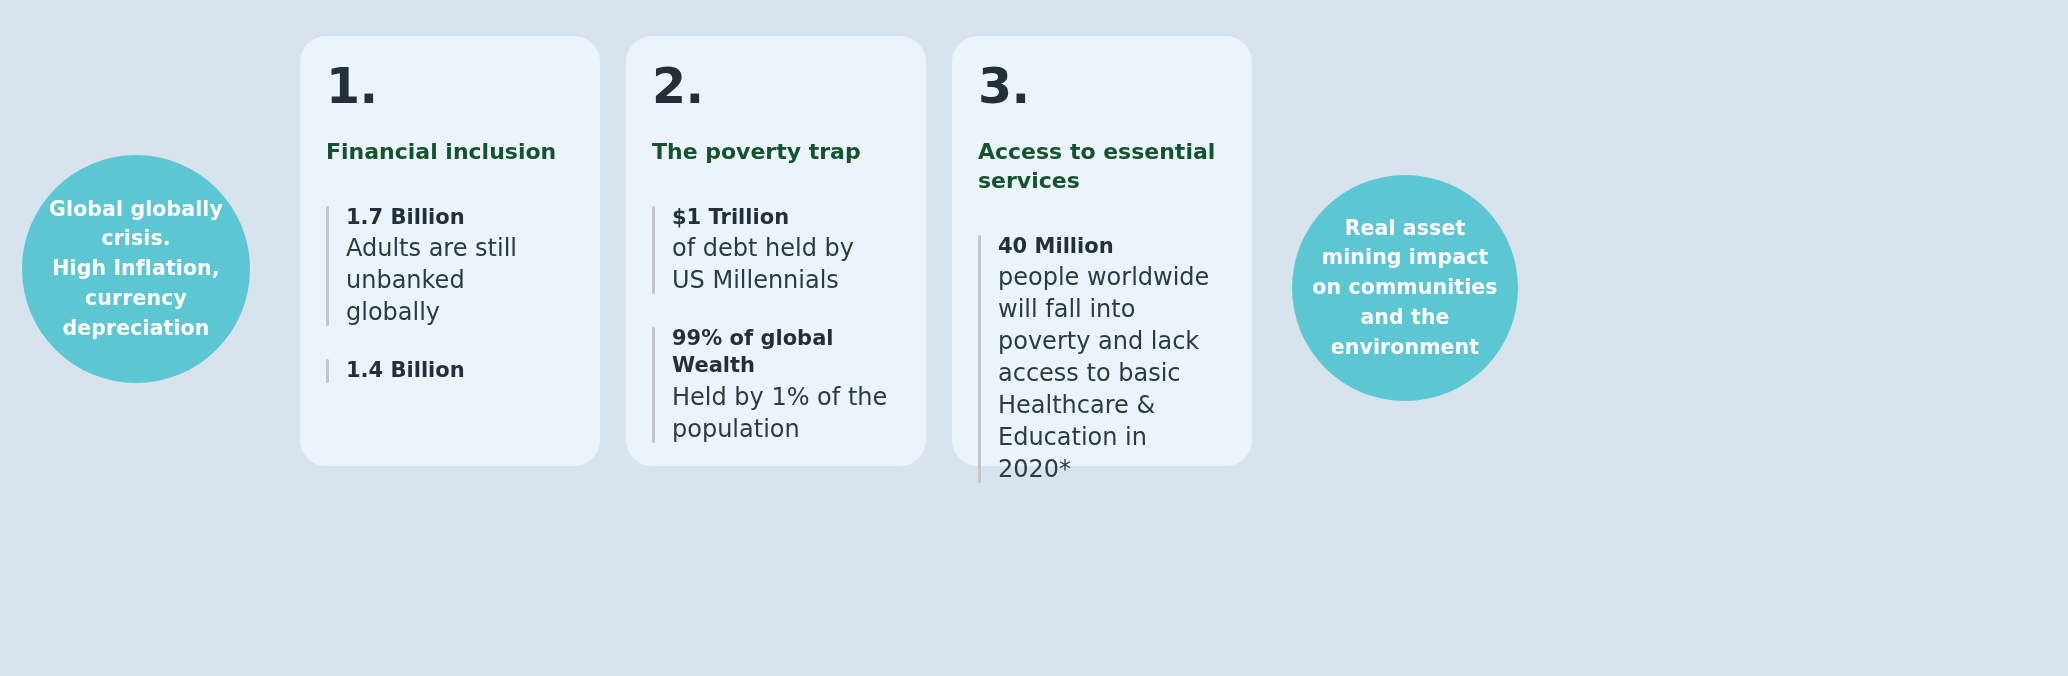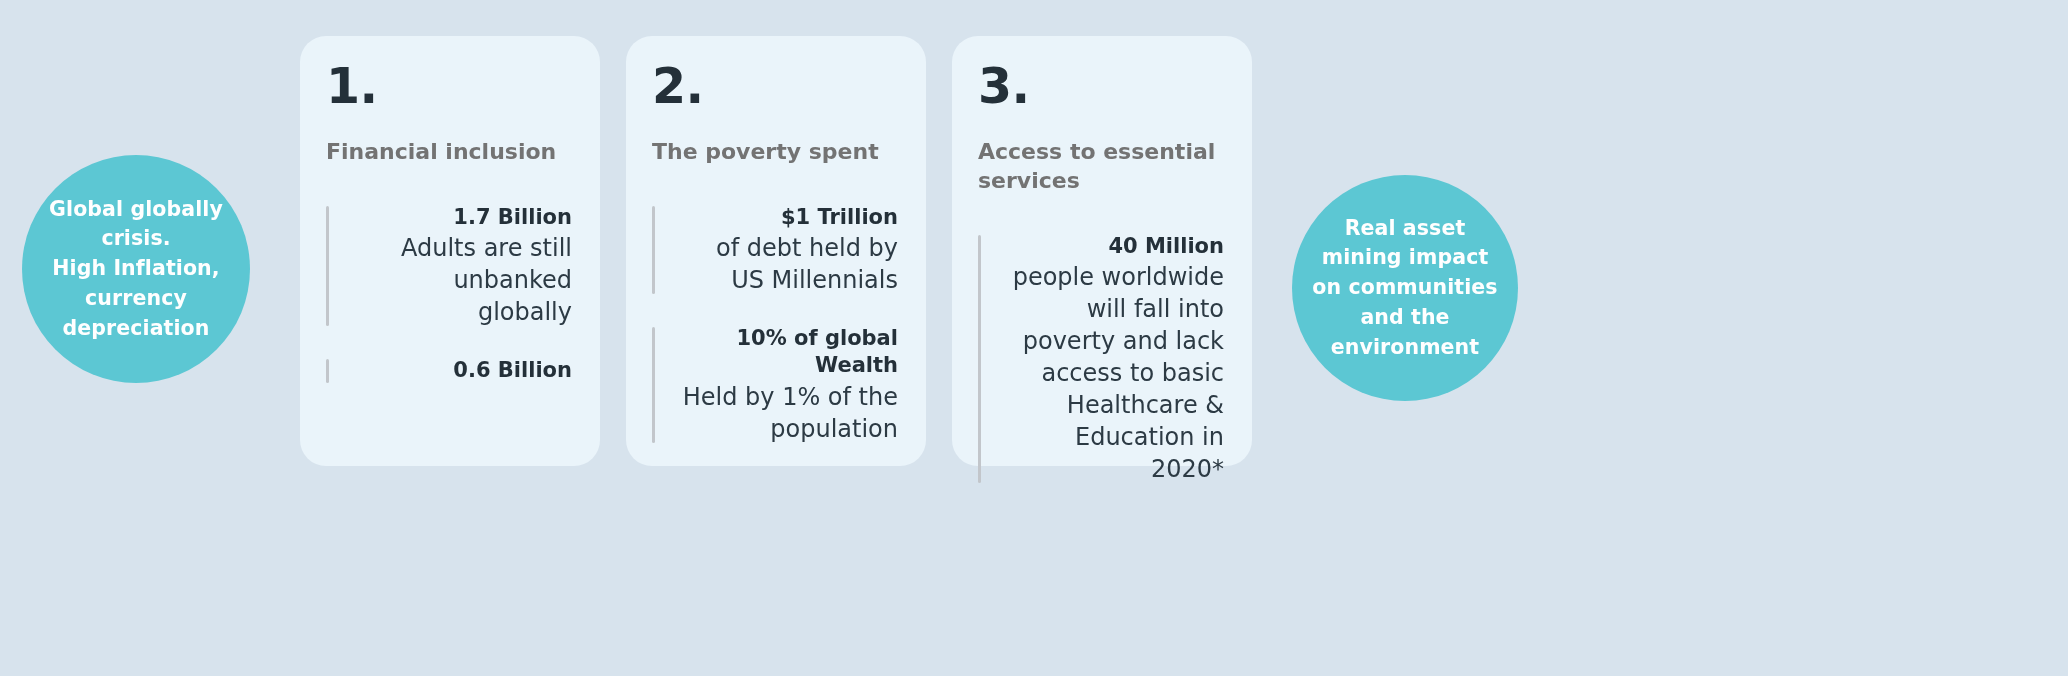--- a/index.html
+++ b/index.html
@@ -71,33 +71,32 @@
     font-size: 49px;
     font-weight: bold;
     color: #243039;
     line-height: 1;
     letter-spacing: -0.5px;
     margin: 0 0 26px 0;
   }
   .card-subtitle {
     font-size: 22px;
     font-weight: bold;
-    color: #737373;
+    color: #14532d;
     line-height: 1.32;
     margin: 0 0 38px 0;
   }
   .stats {
     display: flex;
     flex-direction: column;
     gap: 28px;
   }
   .stat {
     position: relative;
     padding-left: 20px;
-    text-align: right;
   }
   .stat-bar {
     position: absolute;
     left: 0;
     top: 2px;
     bottom: 3px;
     width: 3px;
     background: #c2c6cb;
     border-radius: 2px;
   }
@@ -132,38 +131,38 @@
     <div class="card-subtitle">Financial inclusion</div>
     <div class="stats">
       <div class="stat">
         <span class="stat-bar"></span>
         <div class="stat-headline">1.7 Billion</div>
         <div class="stat-body">Adults are still unbanked
 globally</div>
       </div>
       <div class="stat">
         <span class="stat-bar"></span>
-        <div class="stat-headline">0.6 Billion</div>
+        <div class="stat-headline">1.4 Billion</div>
       </div>
     </div>
   </div>
 
   <div class="card">
     <div class="card-number">2.</div>
-    <div class="card-subtitle">The poverty spent</div>
+    <div class="card-subtitle">The poverty trap</div>
     <div class="stats">
       <div class="stat">
         <span class="stat-bar"></span>
         <div class="stat-headline">$1 Trillion</div>
         <div class="stat-body">of debt held by
 US Millennials</div>
       </div>
       <div class="stat">
         <span class="stat-bar"></span>
-        <div class="stat-headline">10% of global Wealth</div>
+        <div class="stat-headline">99% of global Wealth</div>
         <div class="stat-body">Held by 1% of the
 population</div>
       </div>
     </div>
   </div>
 
   <div class="card">
     <div class="card-number">3.</div>
     <div class="card-subtitle">Access to essential services</div>
     <div class="stats">

